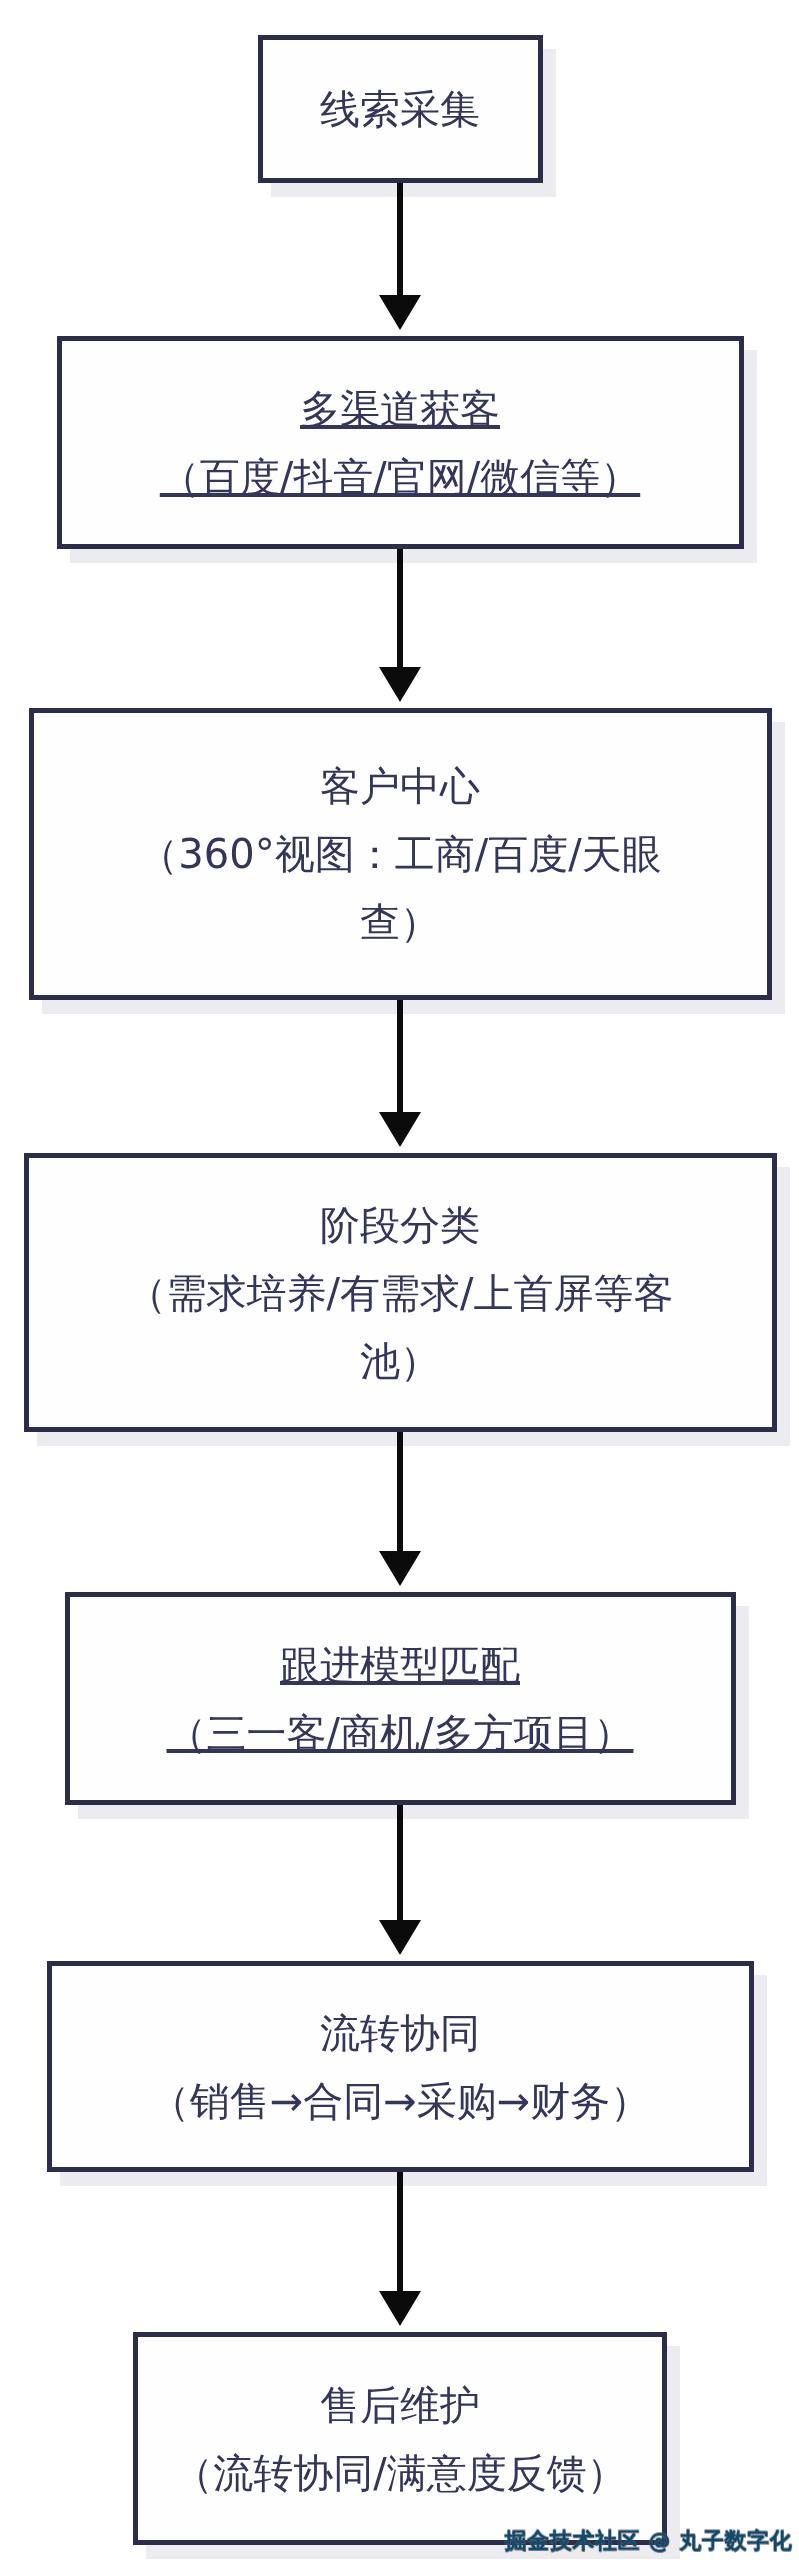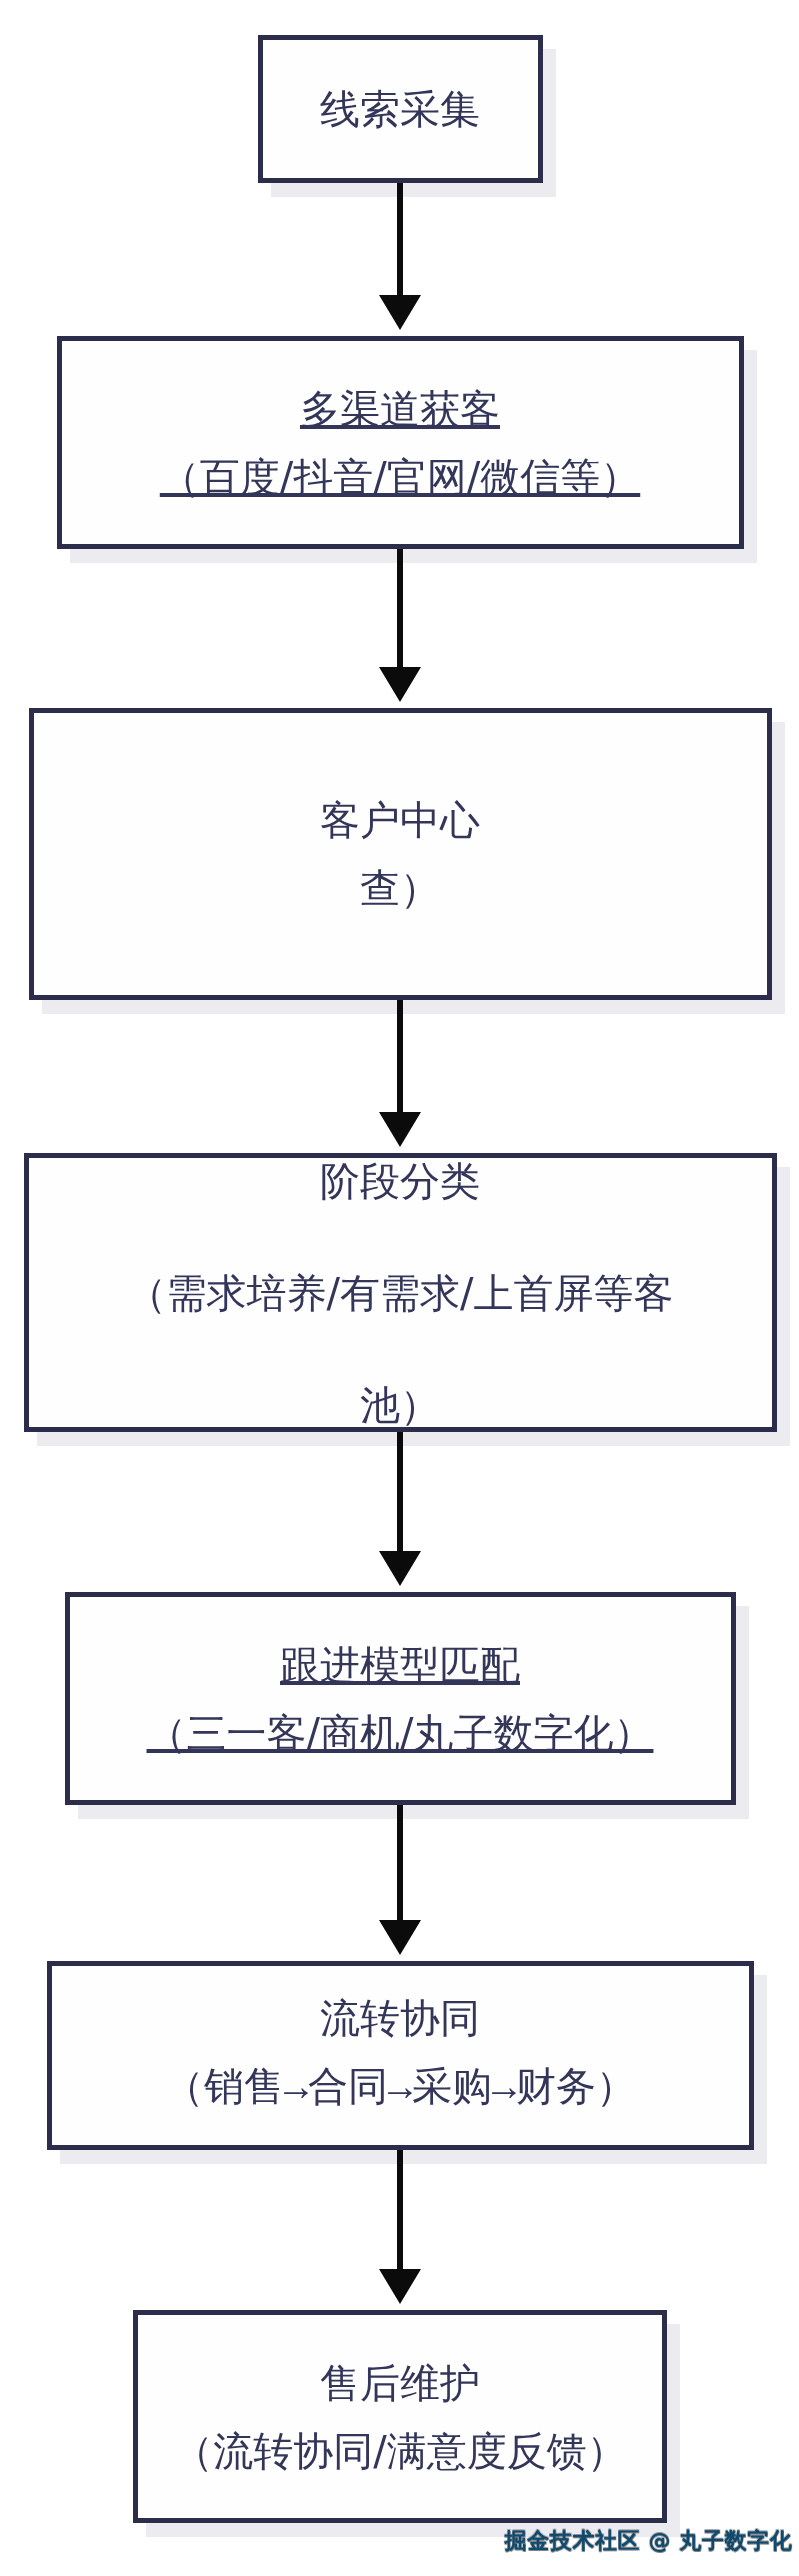--- a/index.html
+++ b/index.html
@@ -27,23 +27,23 @@
     text-align: center;
     color: #333559;
     font-size: 40px;
     line-height: 68px;
     font-weight: 400;
   }
   .node .line { white-space: nowrap; }
   .box-1 { width: 285px;  height: 148px; margin-top: 35px; }
   .box-2 { width: 687px; height: 213px; text-decoration: underline; }
   .box-3 { width: 743px; height: 292px; }
-  .box-4 { width: 753px; height: 279px; gap: 44px; }
+  .box-4 { width: 753px; height: 279px; }
   .box-5 { width: 671px; height: 213px; text-decoration: underline; }
-  .box-6 { width: 707px; height: 189px; font-family: Liberation Mono, monospace; }
+  .box-6 { width: 707px; height: 211px; }
   .box-7 { width: 534px;  height: 213px; }
   .arrow {
     flex: none;
     display: flex;
     flex-direction: column;
     align-items: center;
     box-sizing: border-box;
     padding-bottom: 6.4px;
   }
   .arrow .stem { width: 5.2px; flex: 1 1 auto; background: #0b0b0b; }
@@ -92,20 +92,21 @@
     <div class="line">（百度/抖音/官网/微信等）</div>
   </div>
 
   <div class="arrow gap-2">
     <div class="stem"></div>
     <div class="head"></div>
   </div>
 
   <div class="node box-3">
     <div class="line">客户中心</div>
+    <div class="line">（360°视图：工商/百度/天眼</div>
     <div class="line">查）</div>
   </div>
 
   <div class="arrow gap-3">
     <div class="stem"></div>
     <div class="head"></div>
   </div>
 
   <div class="node box-4">
     <div class="line">阶段分类</div>
@@ -113,21 +114,21 @@
     <div class="line">池）</div>
   </div>
 
   <div class="arrow gap-4">
     <div class="stem"></div>
     <div class="head"></div>
   </div>
 
   <div class="node box-5">
     <div class="line">跟进模型匹配</div>
-    <div class="line">（三一客/商机/丸子数字化）</div>
+    <div class="line">（三一客/商机/多方项目）</div>
   </div>
 
   <div class="arrow gap-5">
     <div class="stem"></div>
     <div class="head"></div>
   </div>
 
   <div class="node box-6">
     <div class="line">流转协同</div>
     <div class="line">（销售→合同→采购→财务）</div>

